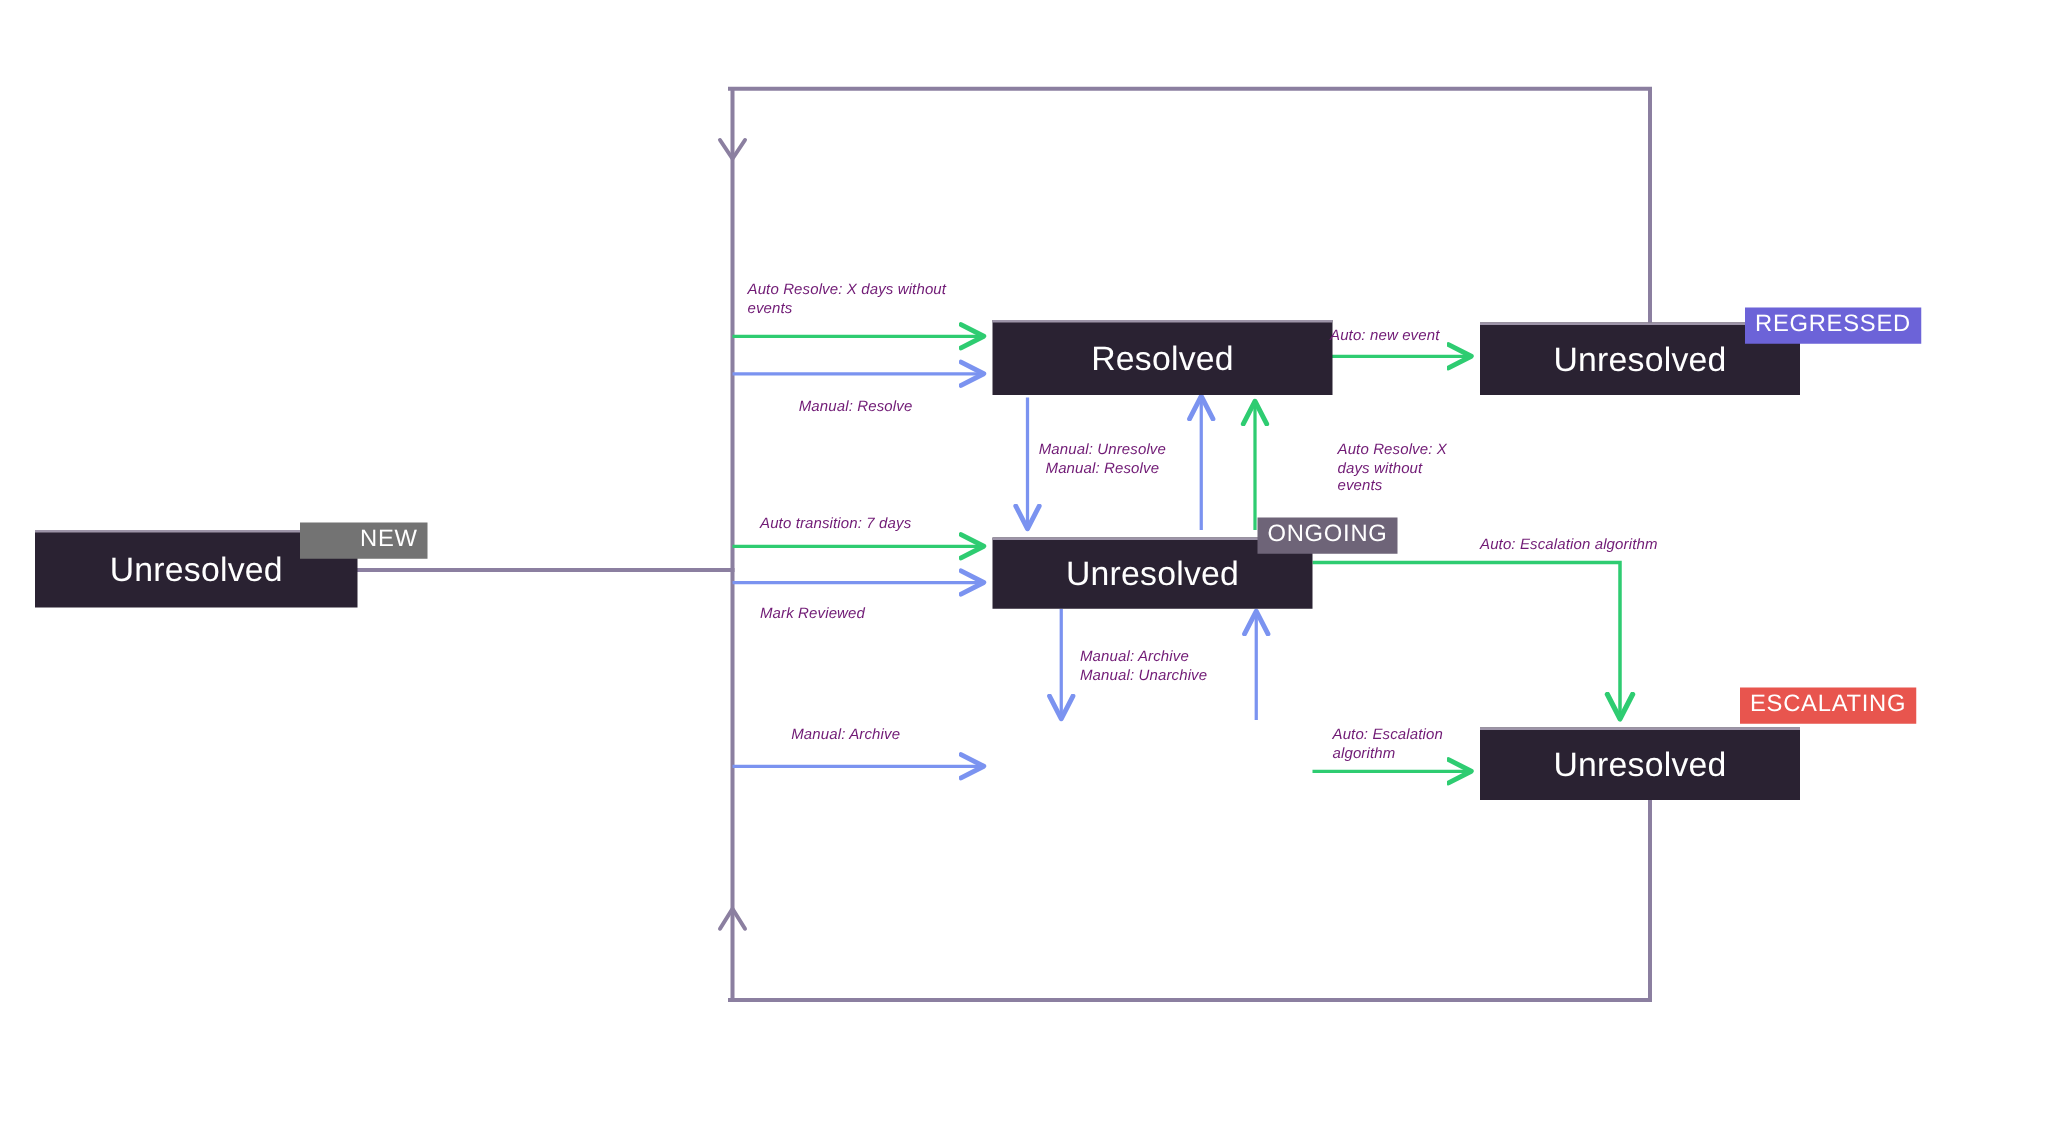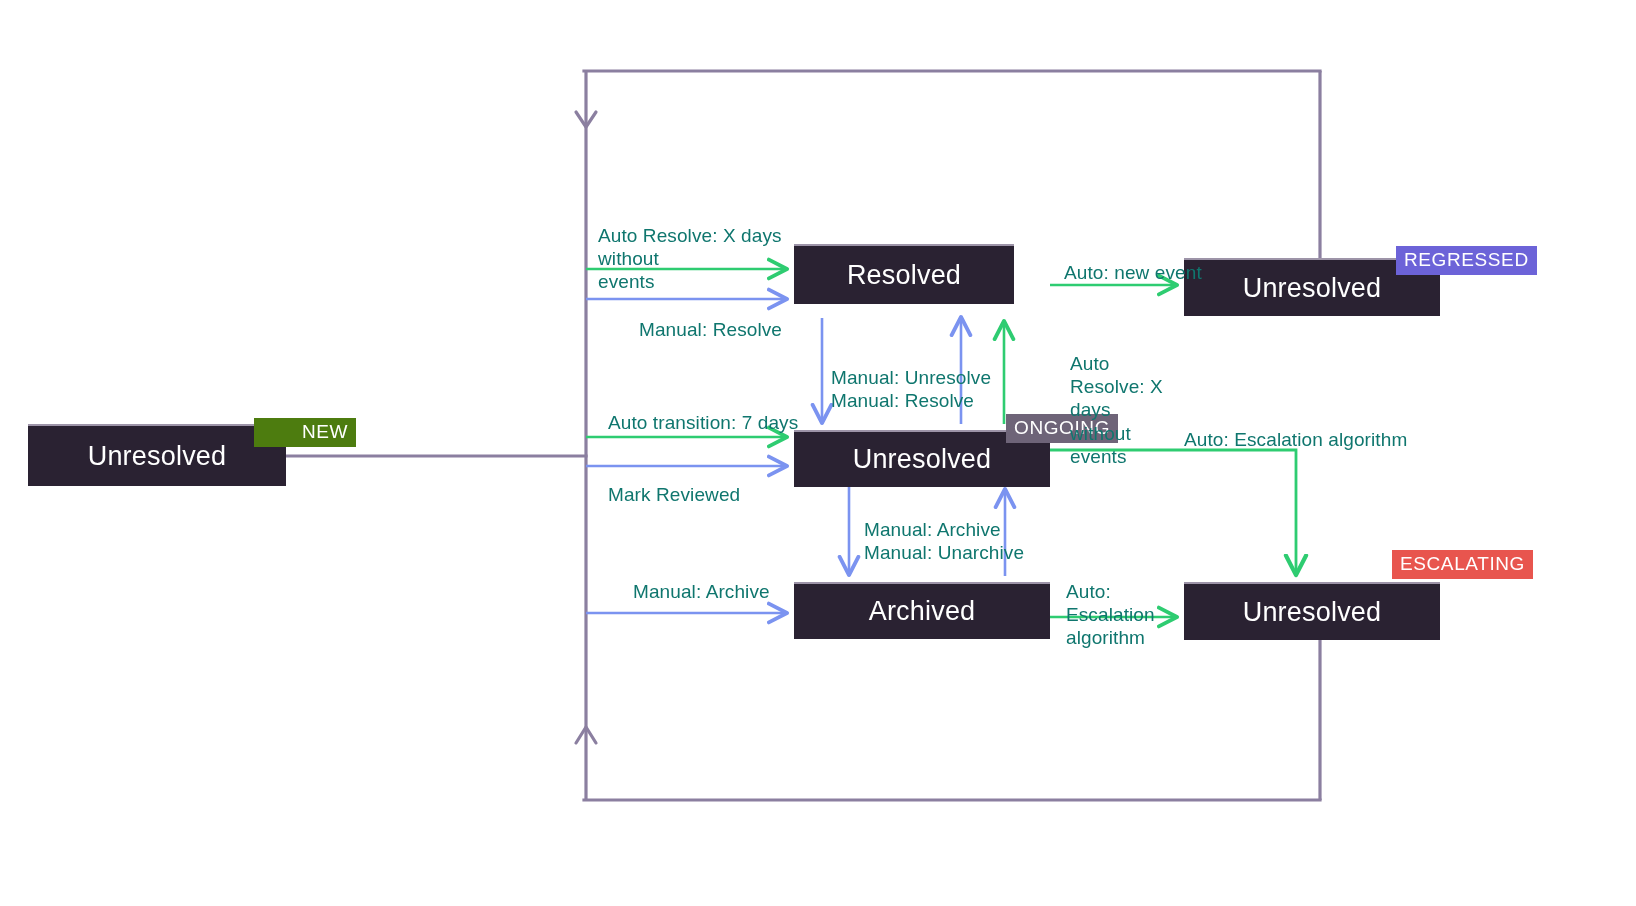--- a/index.html
+++ b/index.html
@@ -45,25 +45,26 @@
     color: #ffffff;
     font-size: 19px;
     letter-spacing: 0.6px;
     padding: 3px 8px 4px 8px;
     box-sizing: border-box;
     white-space: nowrap;
     line-height: 1.15;
   }
   .edge-label {
     position: absolute;
-    color: #0f766e;
-    font-size: 19px;
+    color: #701a75;
+    font-size: 12px;
     line-height: 1.22;
     white-space: pre-line;
     letter-spacing: 0.1px;
+    font-style: italic;
   }
 </style>
 </head>
 <body>
 
 <div id="canvas">
 
   <svg class="svg-layer" viewBox="0 0 1636 906">
     <defs>
       <marker id="ah-green" markerWidth="9" markerHeight="9" refX="7.2" refY="4.5" orient="auto" markerUnits="strokeWidth">
@@ -157,41 +158,38 @@
 
     <g>
       <path d="M1005,576 L1005,490" fill="none" stroke="#7b93f0" stroke-width="2.6" marker-end="url(#ah-blue)"></path>
     </g>
   </svg>
 
   <div class="node" style="left:28px; top:424px; width:258px; height:62px;">
     <span>Unresolved</span>
   </div>
 
-  <div class="node" style="left:794px; top:244px; width:220px; height:60px;text-align:right;">
+  <div class="node" style="left:794px; top:256px; width:272px; height:60px;text-align:right;">
     <span>Resolved</span>
   </div>
 
   <div class="node" style="left:794px; top:430px; width:256px; height:57px;">
     <span>Unresolved</span>
   </div>
 
-  <div class="node" style="left:794px; top:582px; width:256px; height:57px;">
-    <span>Archived</span>
-  </div>
 
   <div class="node" style="left:1184px; top:258px; width:256px; height:58px;">
     <span>Unresolved</span>
   </div>
 
   <div class="node" style="left:1184px; top:582px; width:256px; height:58px;">
     <span>Unresolved</span>
   </div>
 
-  <div class="badge" style="left:254px; top:418px; background:#4d7c0f;padding-left:48px;">
+  <div class="badge" style="left:240px; top:418px; background:#737373;padding-left:48px;">
     <span>NEW</span>
   </div>
 
   <div class="badge" style="left:1396px; top:246px; background:#6c63d8;">
     <span>REGRESSED</span>
   </div>
 
   <div class="badge" style="left:1006px; top:414px; background:#6e6478;">
     <span>ONGOING</span>
   </div>
@@ -200,21 +198,21 @@
     <span>ESCALATING</span>
   </div>
 
   <div class="edge-label" style="left:598px; top:224px; width:200px;">Auto Resolve: X days without
 events</div>
 
   <div class="edge-label" style="left:639px; top:318px;">Manual: Resolve</div>
 
   <div class="edge-label" style="left:1064px; top:261px;">Auto: new event</div>
 
-  <div class="edge-label" style="left:831px; top:366px;">Manual: Unresolve
+  <div class="edge-label" style="left:831px; top:352px;text-align:center;">Manual: Unresolve
 Manual: Resolve</div>
 
   <div class="edge-label" style="left:1022px; top:352px; width:104px;margin-left:48px;">Auto Resolve: X
 days without
 events</div>
 
   <div class="edge-label" style="left:608px; top:411px;">Auto transition: 7 days</div>
 
   <div class="edge-label" style="left:1184px; top:428px;">Auto: Escalation algorithm</div>
 

